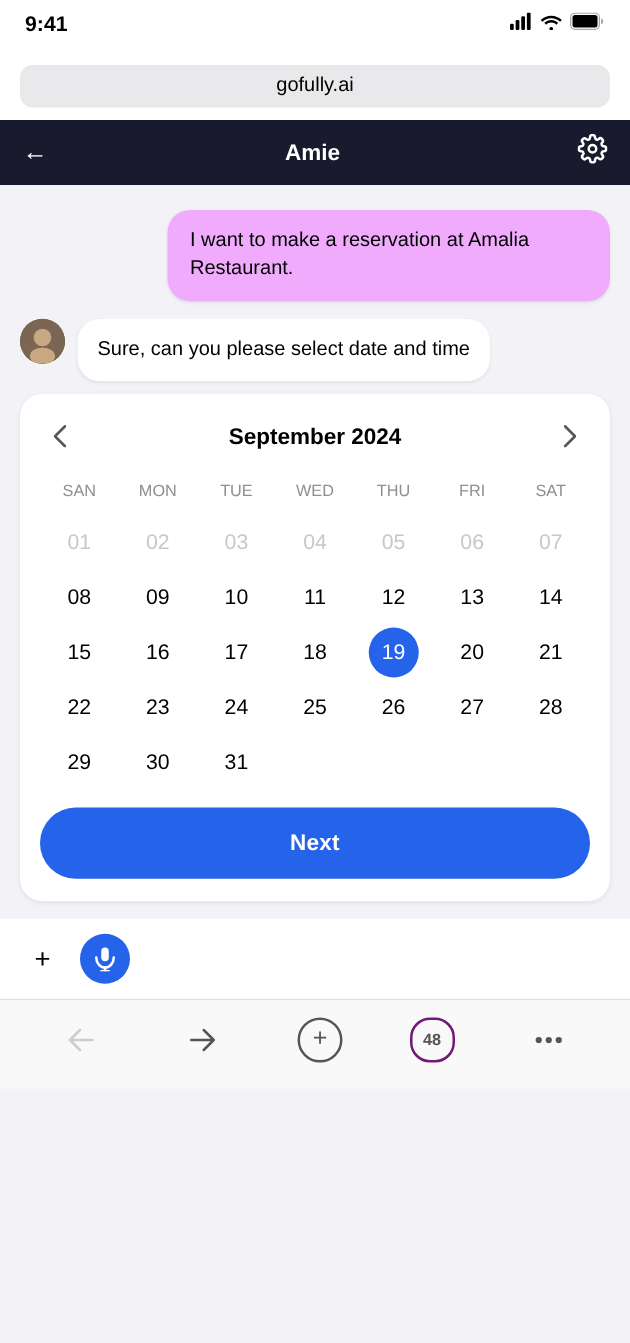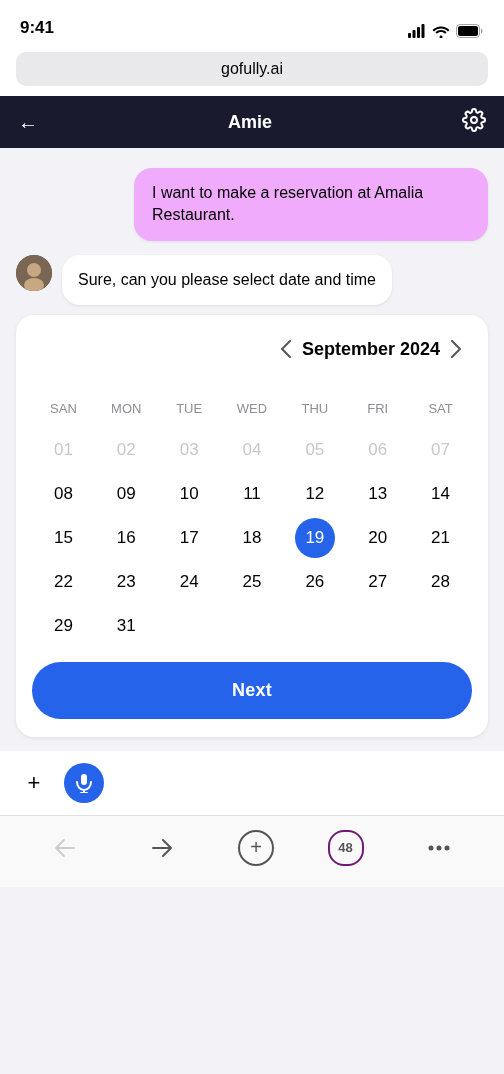--- a/index.html
+++ b/index.html
@@ -11,21 +11,21 @@
       background: #f2f2f7;
       font-family: -apple-system, BlinkMacSystemFont, 'Helvetica Neue', sans-serif;
       overflow-x: hidden;
     }
 
     
     .status-bar {
       background: #ffffff;
       display: flex;
       justify-content: space-between;
-      align-items: flex-end;
+      align-items: flex-start;
       padding: 10px 20px 6px;
       height: 44px;
     }
     .status-time {
       font-size: 17px;
       font-weight: 600;
       color: #000;
     }
     .status-icons {
       display: flex;
@@ -139,22 +139,22 @@
       background: #fff;
       border-radius: 18px;
       margin: 0 16px;
       padding: 18px 16px;
       box-shadow: 0 1px 4px rgba(0,0,0,0.08);
     }
 
     .calendar-header {
       display: flex;
       align-items: center;
-      justify-content: flex-end;
-      margin-bottom: 32px;
+      justify-content: space-between;
+      margin-bottom: 16px;
     }
     .cal-nav-btn {
       width: 32px;
       height: 32px;
       display: flex;
       align-items: center;
       justify-content: center;
       cursor: pointer;
       font-size: 18px;
       color: #555;
@@ -494,20 +494,23 @@
         <div class="day-cell-wrapper">
           <div class="day-cell">27</div>
         </div>
         <div class="day-cell-wrapper">
           <div class="day-cell">28</div>
         </div>
         <div class="day-cell-wrapper">
           <div class="day-cell">29</div>
         </div>
         <div class="day-cell-wrapper">
+          <div class="day-cell">30</div>
+        </div>
+        <div class="day-cell-wrapper">
           <div class="day-cell">31</div>
         </div>
         <div class="day-cell-wrapper"></div>
         <div class="day-cell-wrapper"></div>
         <div class="day-cell-wrapper"></div>
         <div class="day-cell-wrapper"></div>
       </div>
   </div>
 
   

